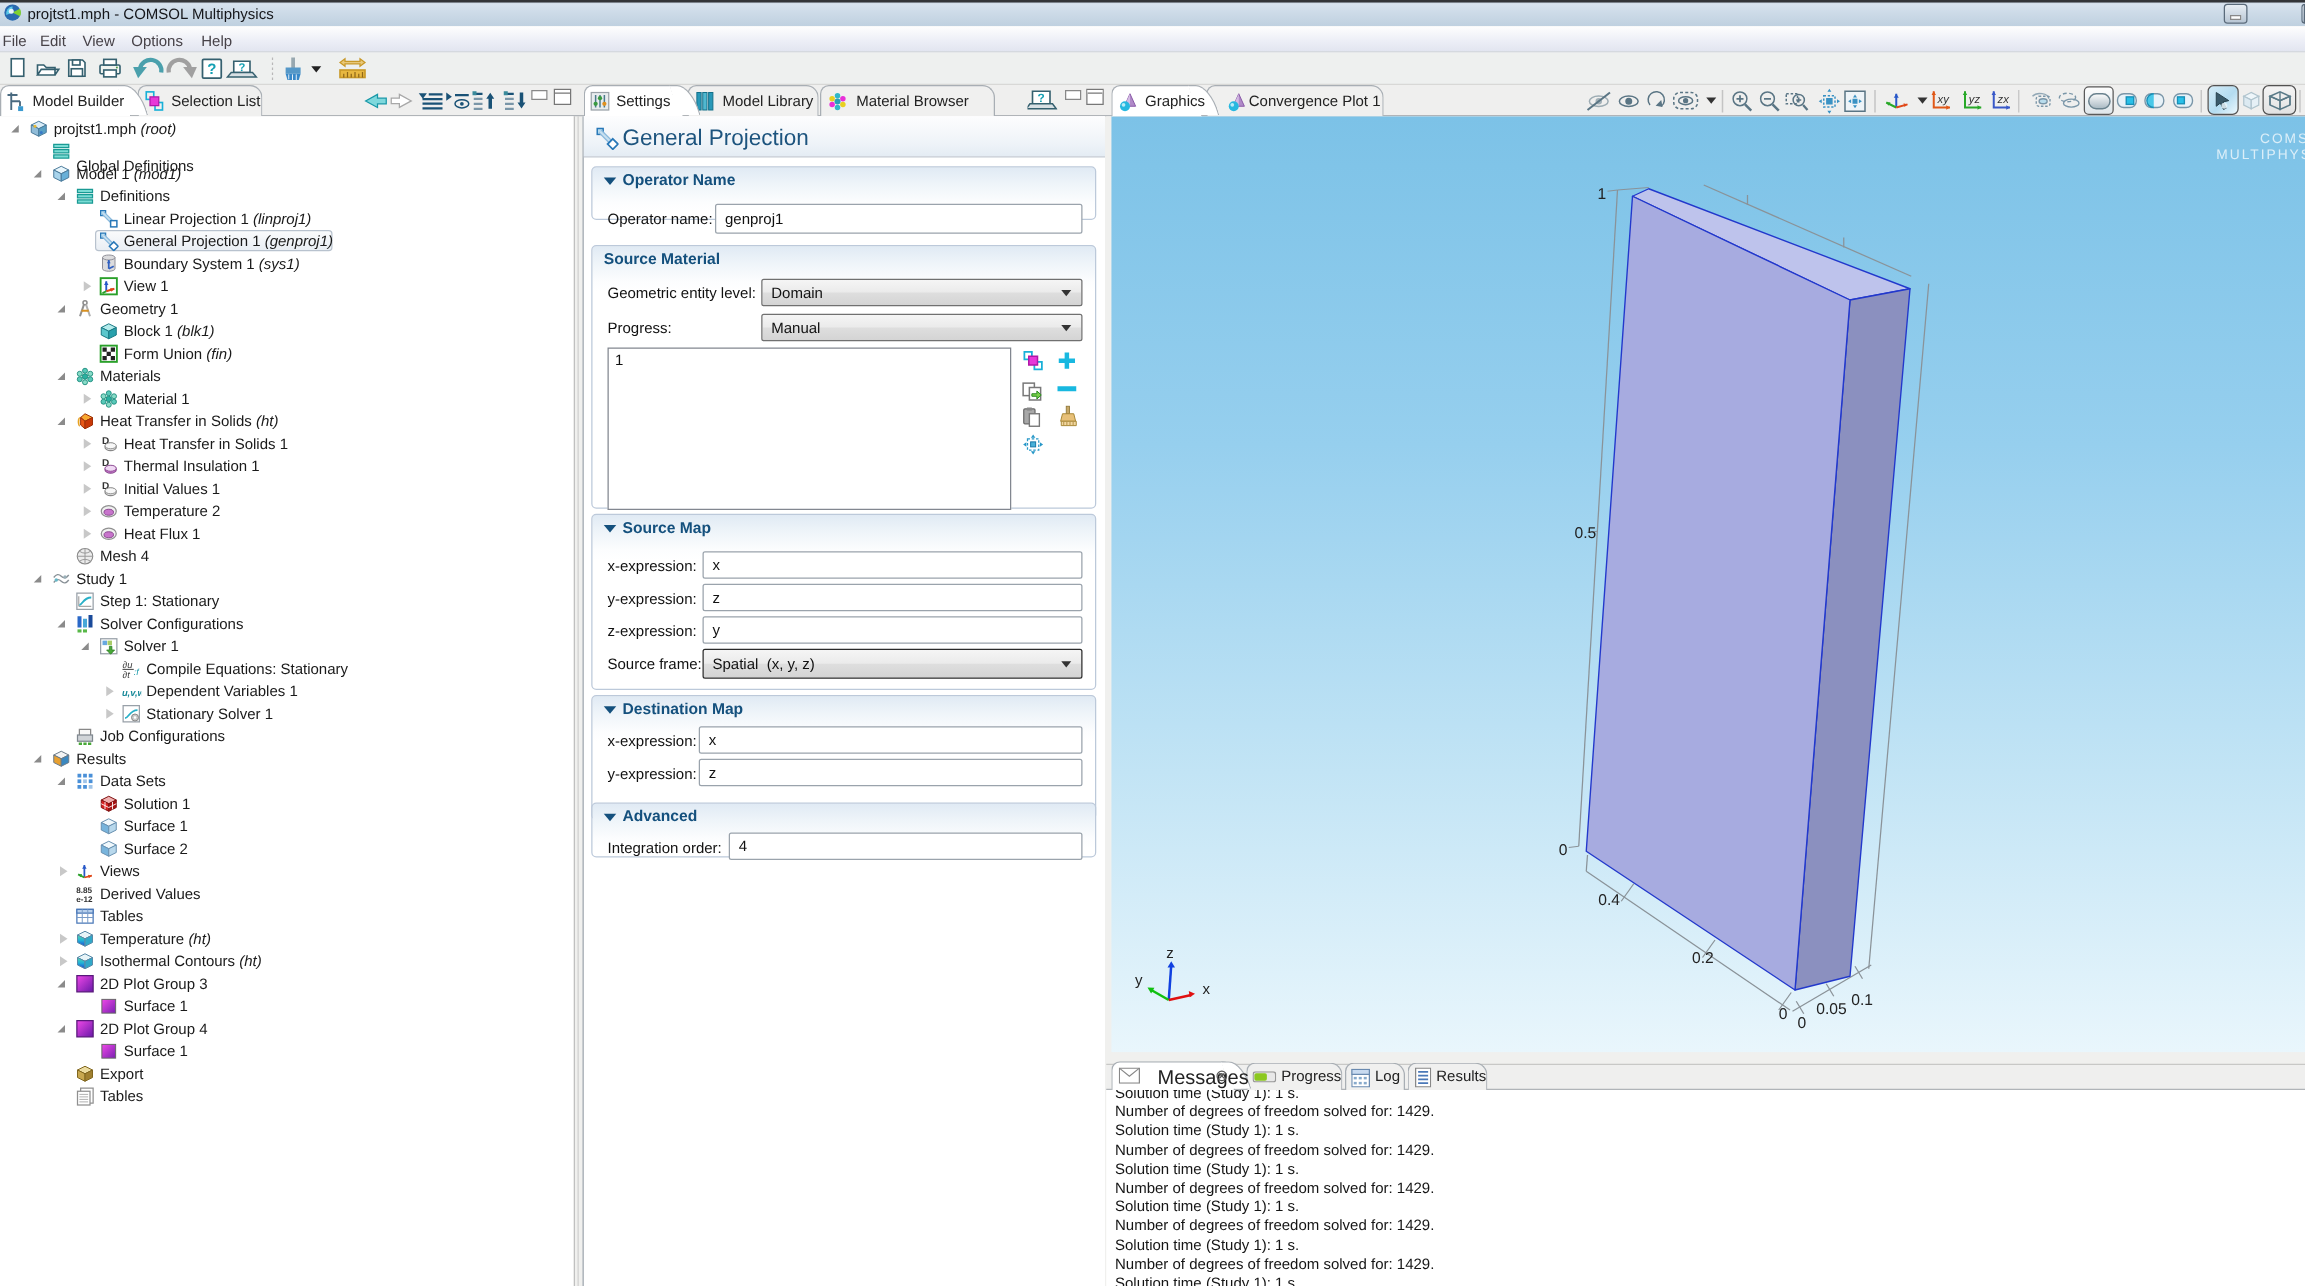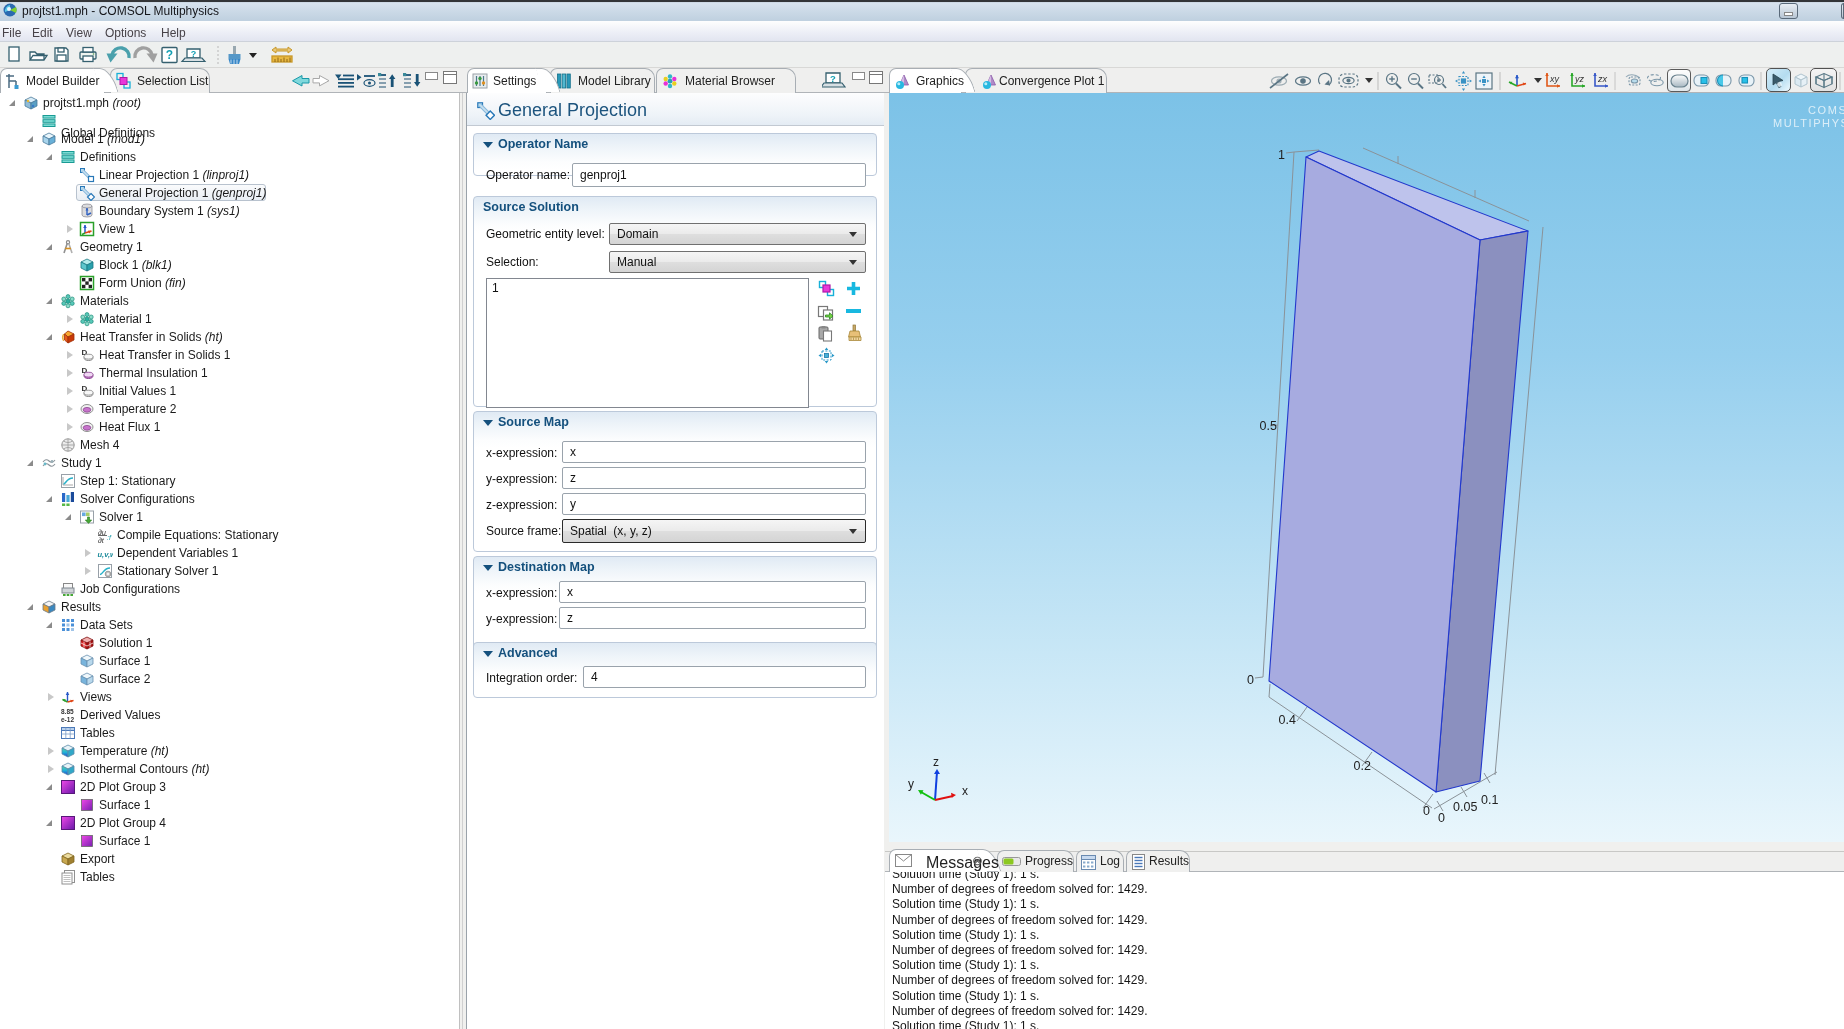--- a/index.html
+++ b/index.html
@@ -608,26 +608,26 @@
 <div class="a" style="left:498px;top:100px;font-size:18px;color:#1d547e">General Projection</div>
 
 <div class="sec" style="top:133px;height:43px">
     <div class="st"></div>
     <div class="sh">Operator Name</div>
   </div>
 <div class="lbl" style="left:486px;top:168px">Operator name:</div>
 <div class="inp" style="left:572px;top:163px;width:294px;height:24px;line-height:22px">genproj1</div>
 
 <div class="sec" style="top:196px;height:211px">
-    <div class="sh" style="left:9px">Source Solution</div>
+    <div class="sh" style="left:9px">Source Material</div>
   </div>
 <div class="lbl" style="left:486px;top:227px">Geometric entity level:</div>
 <div class="cmb" style="left:609px;top:223px;width:257px;height:22px;line-height:20px">Domain</div>
 <div class="dar" style="left:849px;top:232px"></div>
-<div class="lbl" style="left:486px;top:255px">Selection:</div>
+<div class="lbl" style="left:486px;top:255px">Progress:</div>
 <div class="cmb" style="left:609px;top:251px;width:257px;height:22px;line-height:20px">Manual</div>
 <div class="dar" style="left:849px;top:260px"></div>
 <div class="a" style="left:486px;top:278px;width:323px;height:130px;background:#fff;border:1px solid #828790;font-size:12px;color:#111;padding:2px 0 0 5px">1</div>
 
 <svg class="a" style="left:818px;top:280px" width="17" height="17" viewBox="0 0 17 17">
     <g fill="none" stroke="#18b0d8" stroke-width="1.4">
       <rect x="1.5" y="1.5" width="6" height="6"></rect>
       <rect x="9.5" y="9.5" width="6" height="6"></rect>
     </g>
     <rect x="5" y="5" width="7" height="7" fill="#e838d8" stroke="#b018a8" stroke-width="1.2"></rect>
@@ -679,21 +679,21 @@
 
 <div class="sec" style="top:556px;height:100px">
     <div class="st"></div>
     <div class="sh">Destination Map</div>
   </div>
 <div class="lbl" style="left:486px;top:586px">x-expression:</div>
 <div class="inp" style="left:559px;top:581px;width:307px;height:22px;line-height:20px">x</div>
 <div class="lbl" style="left:486px;top:612px">y-expression:</div>
 <div class="inp" style="left:559px;top:607px;width:307px;height:22px;line-height:20px">z</div>
 
-<div class="sec" style="top:642px;height:56px">
+<div class="sec" style="top:642px;height:44px">
     <div class="st"></div>
     <div class="sh">Advanced</div>
   </div>
 <div class="lbl" style="left:486px;top:671px">Integration order:</div>
 <div class="inp" style="left:583px;top:666px;width:283px;height:22px;line-height:20px">4</div>
 <div class="a" style="left:885px;top:93px;width:4px;height:936px;background:#f0f0ee"></div>
 
 <div class="a" style="left:1667px;top:69px;width:24px;height:23px;border:1.5px solid #5a5a5a;border-radius:4px;background:linear-gradient(180deg,#fdfdfd,#dfe6ea)"></div>
 <div class="a" style="left:1766px;top:68px;width:25px;height:24px;border:1.5px solid #525252;border-radius:5px;background:linear-gradient(135deg,#d4ecf8,#b4dcf0 55%,#ecf8fe)"></div>
 <div class="a" style="left:1810px;top:68px;width:27px;height:24px;border:1.5px solid #525252;border-radius:5px;background:linear-gradient(180deg,#f4f4f4,#e2e2e2)"></div>

